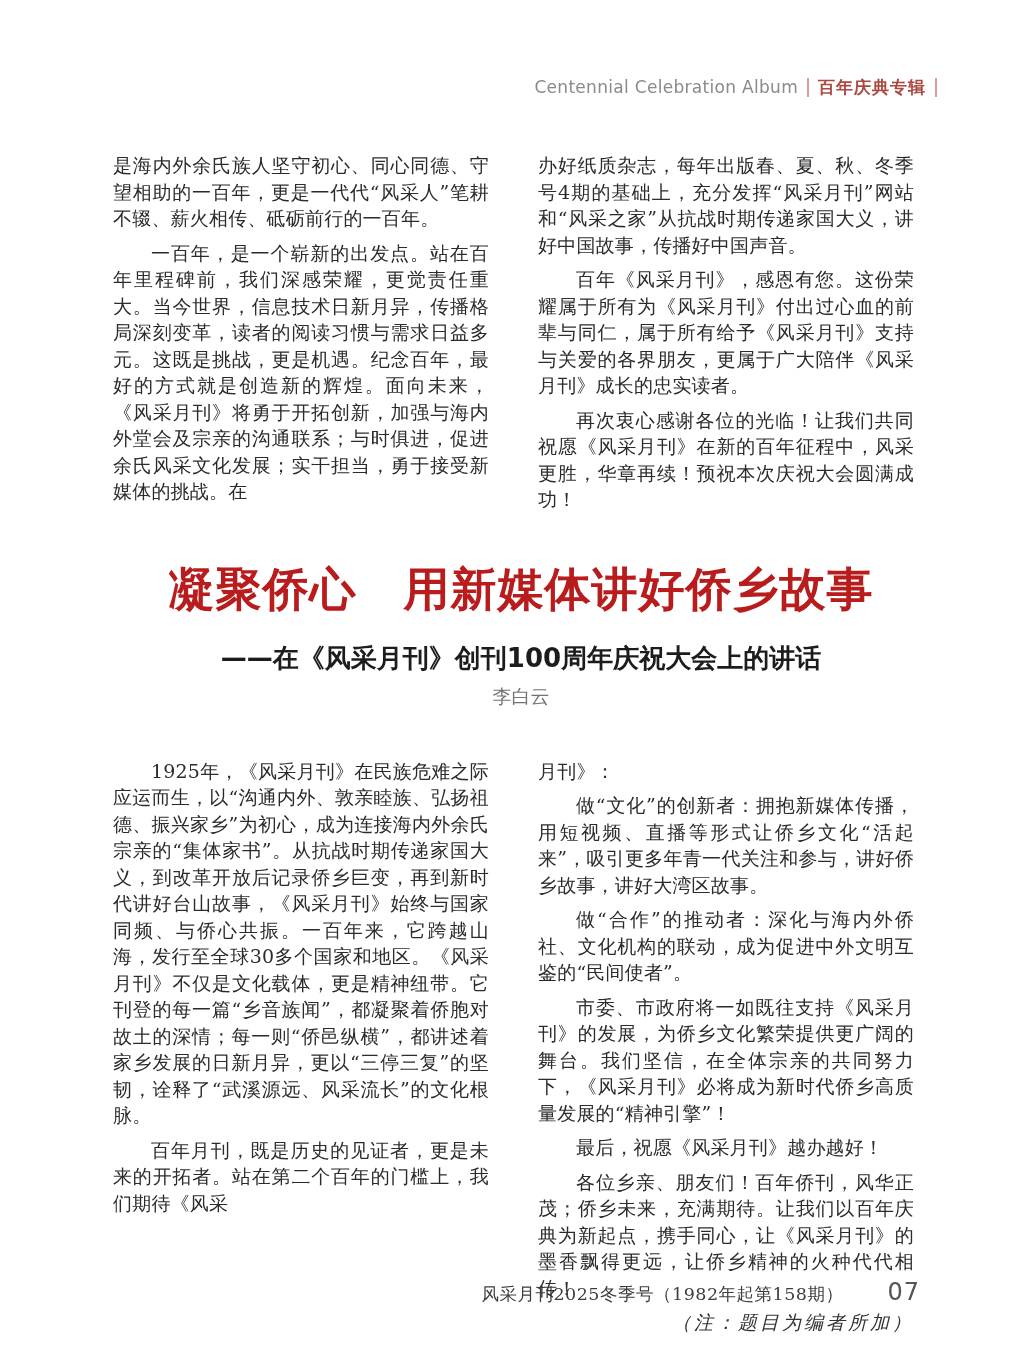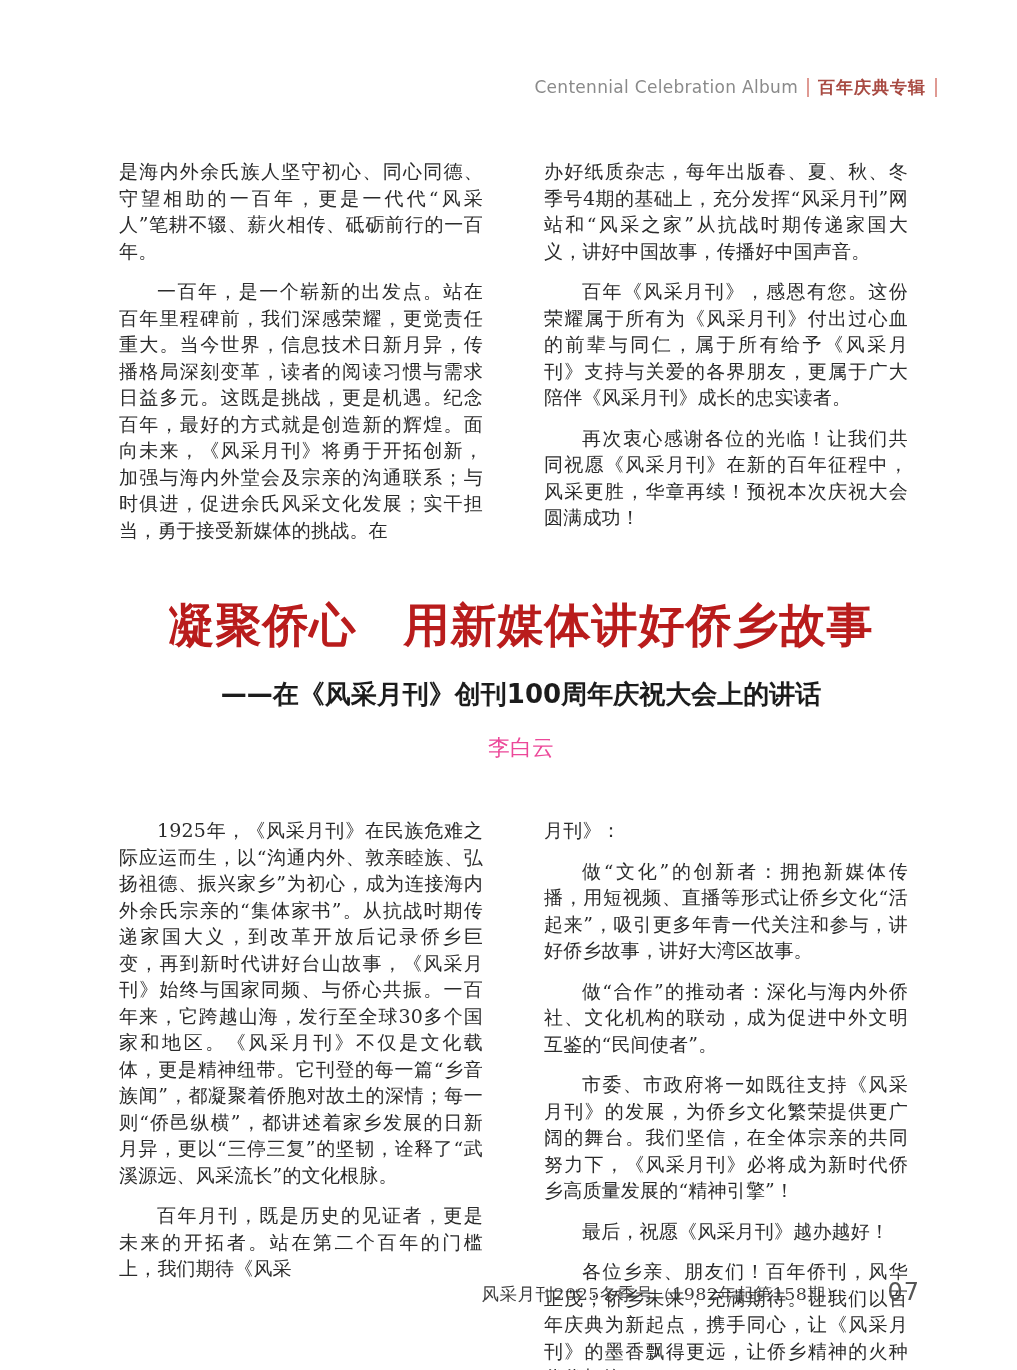--- a/index.html
+++ b/index.html
@@ -47,21 +47,21 @@
     display: flex;
     gap: 33px;
   }
   .col {
     width: 392px;
     font-size: 19px;
     line-height: 26.5px;
     text-align: justify;
     letter-spacing: 0.2px;
   }
-  .col p { margin: 14px; }
+  .col p { margin: 8px; }
   .col p.indent { text-indent: 2em; }
   .top-section { margin-top: 46px; }
   
   .title-block { margin-top: 44px; text-align: center; }
   .article-title {
     font-family: "DejaVu Sans", sans-serif;
     font-weight: bold;
     font-size: 46px;
     line-height: 48px;
     color: #b91c1c;
@@ -71,23 +71,23 @@
   .article-subtitle {
     font-family: "DejaVu Sans", sans-serif;
     font-weight: bold;
     font-size: 26px;
     line-height: 30px;
     color: #1c1c1c;
     margin: 30px 0 0 0;
   }
   .article-author {
     font-family: "DejaVu Sans", sans-serif;
-    font-size: 22px;
-    color: #ec4899;
-    margin: 24px 0 0 0;
+    font-size: 19px;
+    color: #737373;
+    margin: 11px 0 0 0;
   }
   
   .body-section { margin-top: 40px; }
   .note-line {
     text-align: right;
     font-style: italic;
     letter-spacing: 3px;
     color: #333;
   }
   

